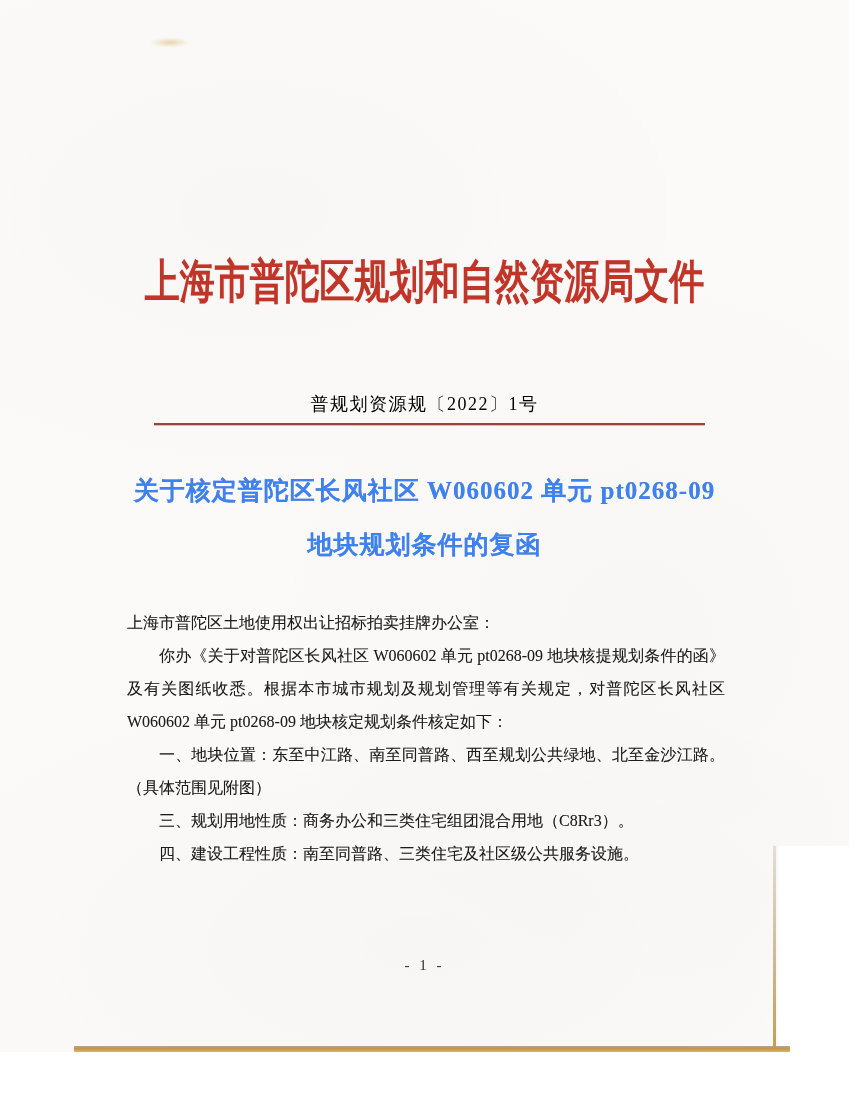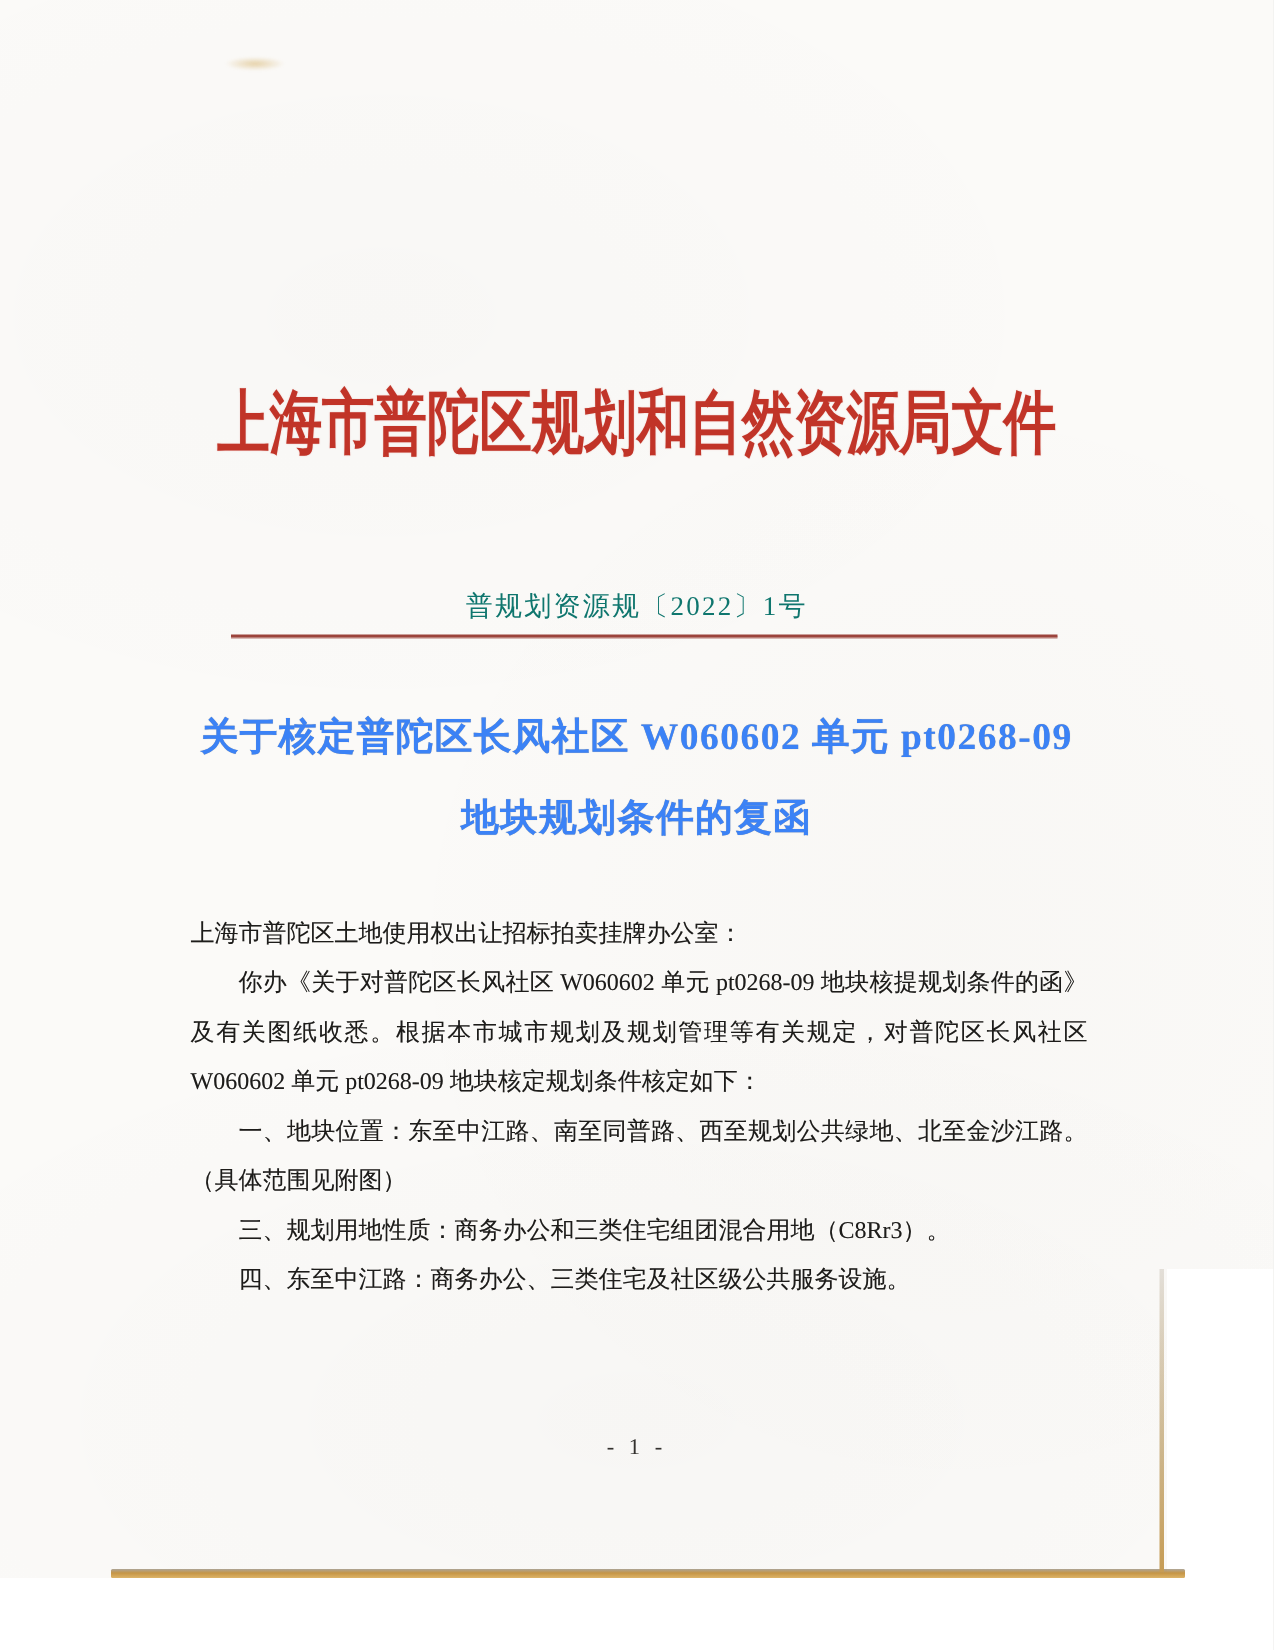--- a/index.html
+++ b/index.html
@@ -46,21 +46,21 @@
     color:#c13428;
     transform:scaleX(0.76);
     text-shadow:0 0 1px rgba(193,52,40,0.35);
     white-space:nowrap;
   }
   
   .docnum{
     position:absolute;left:0;top:392px;width:849px;
     text-align:center;
     font-size:18px;line-height:24px;
-    color:#0f766e;
+    color:#000000;
     letter-spacing:1.5px;
   }
   .red-rule{
     position:absolute;left:154px;top:423px;width:551px;height:2px;
     background:#9c443c;
     box-shadow:0 1px 0 rgba(156,68,60,0.35);
   }
   
   .doc-title{
     position:absolute;left:0;width:849px;
@@ -109,17 +109,17 @@
   <div class="red-rule"></div>
 
   <div class="doc-title l1">关于核定普陀区长风社区 W060602 单元 pt0268-09</div>
   <div class="doc-title l2">地块规划条件的复函</div>
 
   <div class="body-block">
     <p>上海市普陀区土地使用权出让招标拍卖挂牌办公室：</p>
     <p class="indent">你办《关于对普陀区长风社区 W060602 单元 pt0268-09 地块核提规划条件的函》及有关图纸收悉。根据本市城市规划及规划管理等有关规定，对普陀区长风社区 W060602 单元 pt0268-09 地块核定规划条件核定如下：</p>
     <p class="indent">一、地块位置：东至中江路、南至同普路、西至规划公共绿地、北至金沙江路。（具体范围见附图）</p>
     <p class="indent">三、规划用地性质：商务办公和三类住宅组团混合用地（C8Rr3）。</p>
-    <p class="indent">四、东至中江路：商务办公、三类住宅及社区级公共服务设施。</p>
+    <p class="indent">四、建设工程性质：南至同普路、三类住宅及社区级公共服务设施。</p>
   </div>
 
   <div class="pagenum">- 1 -</div>
 </div>
 
 </body></html>

